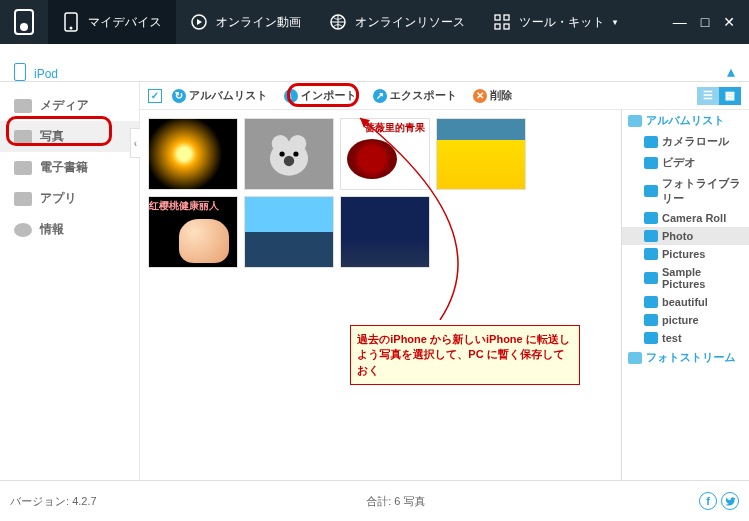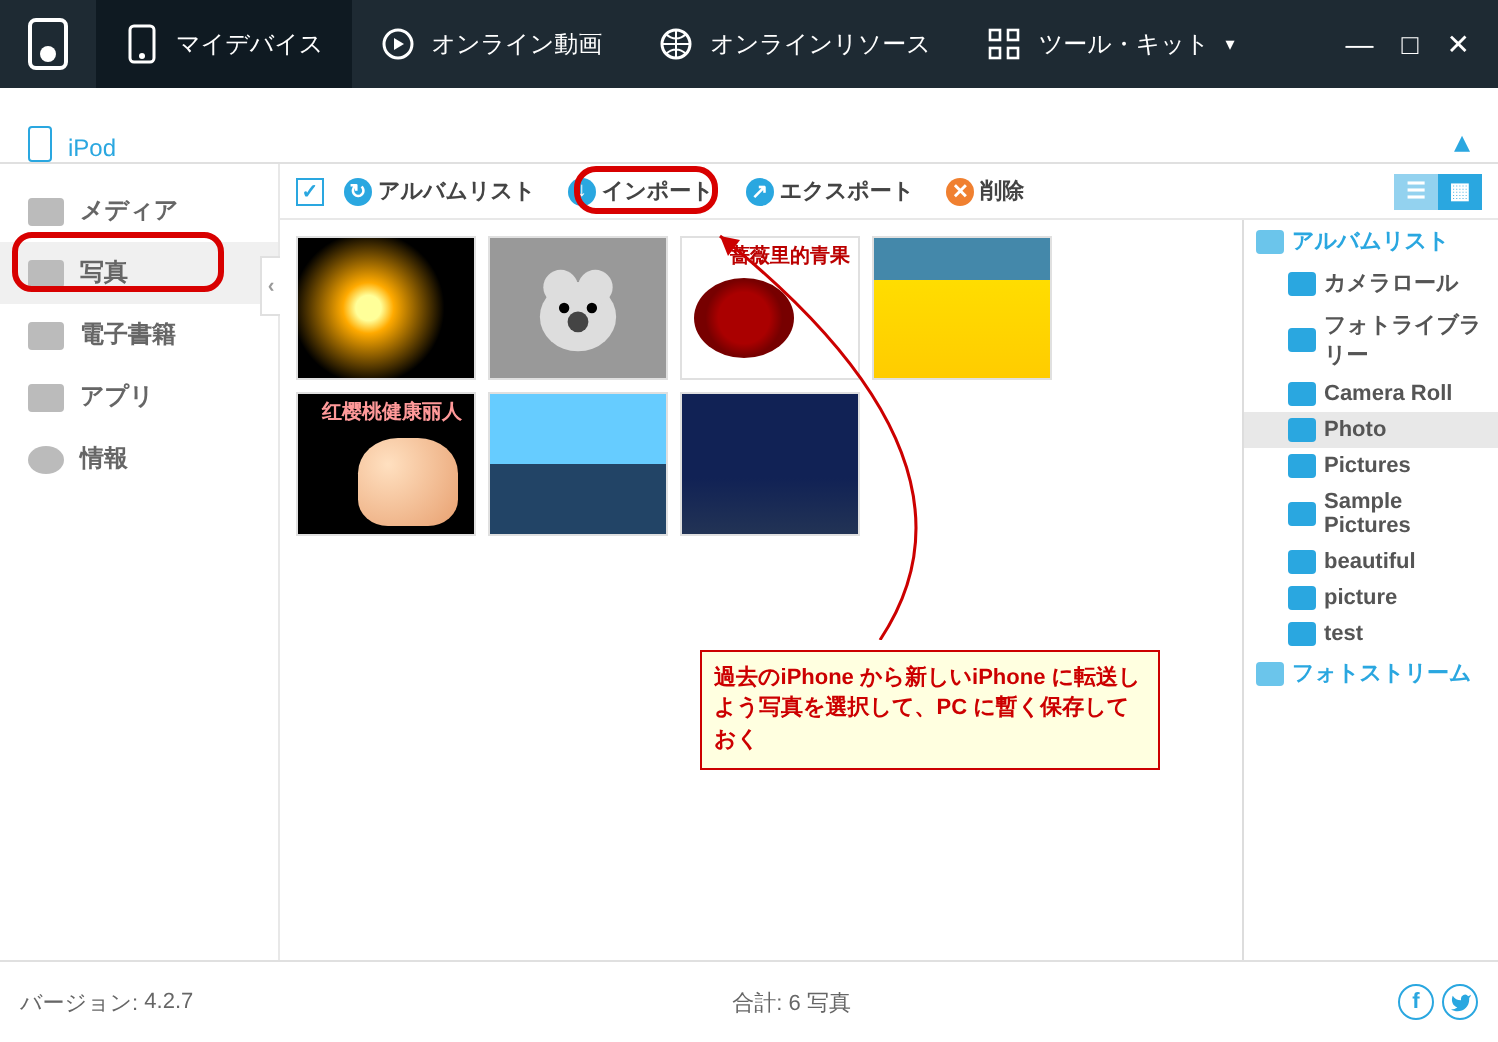--- a/index.html
+++ b/index.html
@@ -189,40 +189,44 @@
                   <circle cx="30" cy="38" r="6" fill="#444"></circle>
                   <circle cx="22" cy="30" r="3" fill="#000"></circle>
                   <circle cx="38" cy="30" r="3" fill="#000"></circle>
                 </svg>
               </div>
             <div class="thumb t3">
                 <span class="cn-text" style="position:absolute;top:2px;right:4px;">蔷薇里的青果</span>
               </div>
             <div class="thumb t4"></div>
             <div class="thumb t5">
-                <span class="cn-text" style="position:absolute;top:2px;left:12px;color:#f99;">红樱桃健康丽人</span>
+                <span class="cn-text" style="position:absolute;top:2px;left:0;color:#f99;">红樱桃健康丽人</span>
               </div>
             <div class="thumb t6"></div>
             <div class="thumb t7"></div>
           </div>
           <svg class="anno-arrow" viewBox="0 0 220 210">
               <path d="M 100 210 Q 160 120 20 8" fill="none" stroke="#c00" stroke-width="1.5"></path>
               <path d="M20 8 l10 2 l-6 8 z" fill="#c00"></path>
             </svg>
           <div class="note">過去のiPhone から新しいiPhone に転送しよう写真を選択して、PC に暫く保存しておく</div>
         </div>
 
         <div class="tree">
           <div class="tree-item hdr">
               <div class="ti-ico hdr"></div>
               <span>アルバムリスト</span>
             </div>
           <div class="tree-item sub">
               <div class="ti-ico"></div>
               <span>カメラロール</span>
+            </div>
+          <div class="tree-item sub">
+              <div class="ti-ico"></div>
+              <span>ビデオ</span>
             </div>
           <div class="tree-item sub">
               <div class="ti-ico"></div>
               <span>フォトライブラリー</span>
             </div>
           <div class="tree-item sub">
               <div class="ti-ico"></div>
               <span>Camera Roll</span>
             </div>
           <div class="tree-item sub sel">

